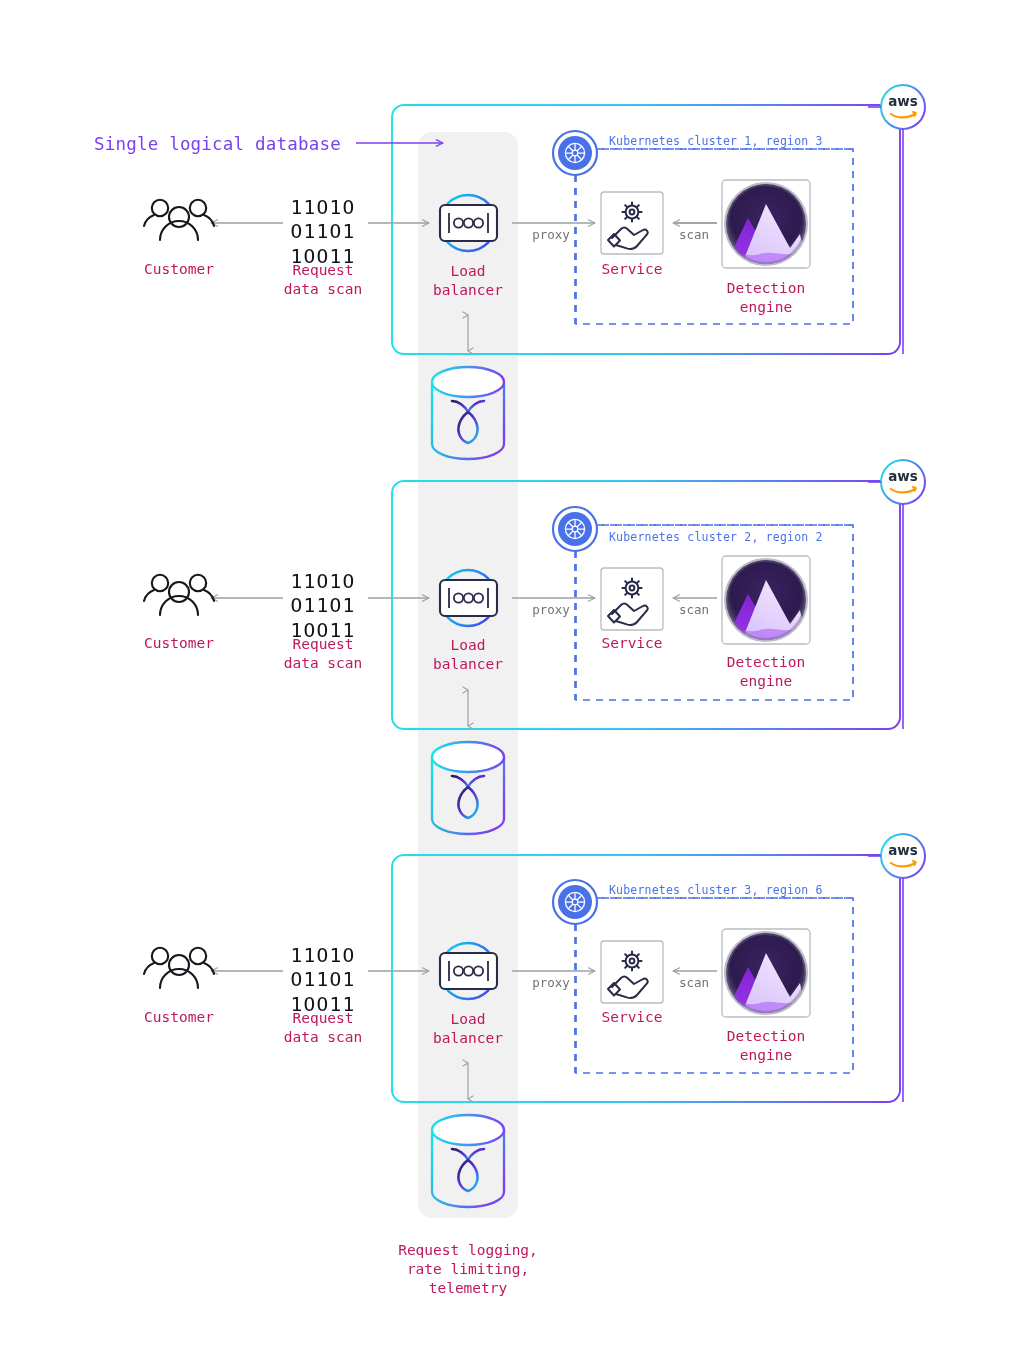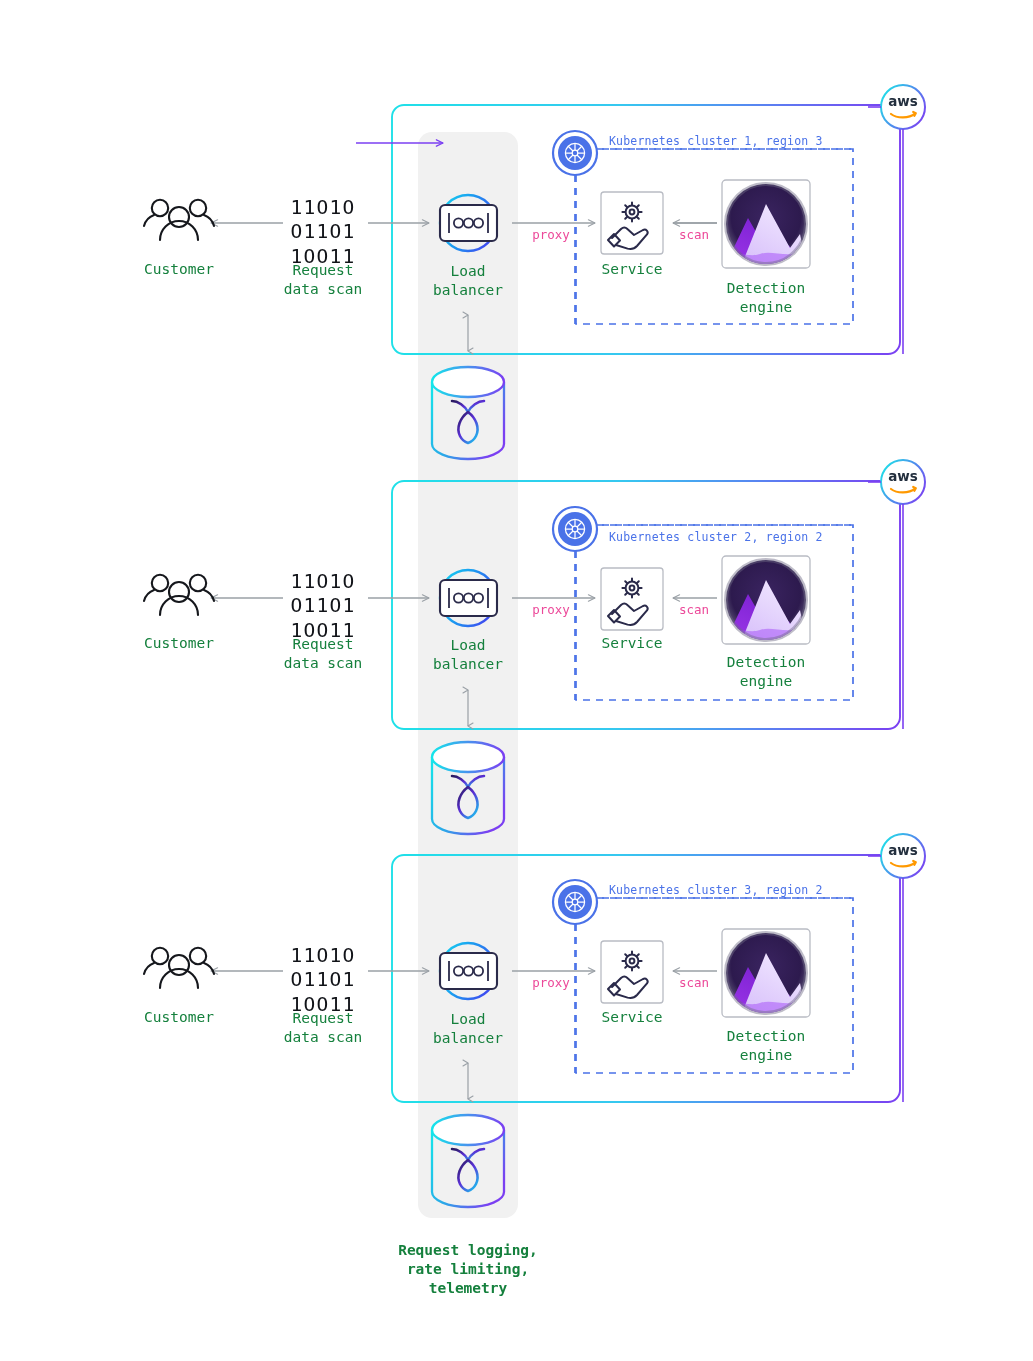--- a/index.html
+++ b/index.html
@@ -6,25 +6,25 @@
   body{width:1033px;height:1361px;position:relative;overflow:hidden;
        font-family:"DejaVu Sans Mono","Liberation Mono",monospace;
        -webkit-font-smoothing:antialiased;}
   .stage{position:absolute;left:0;top:12px;width:1033px;height:1361px;}
   svg.layer{position:absolute;left:0;top:0;width:1033px;height:1361px;overflow:visible;}
   .txt{position:absolute;font-family:"DejaVu Sans Mono","Liberation Mono",monospace;
        color:#111318;white-space:pre;line-height:1.32;}
   .ctr{transform:translateX(-50%);text-align:center;}
   .lbl-dark{color:#15171c;}
   .lbl-grey{color:#9aa0a6;}
-  .lbl-mini{color:#ec4899;font-size:12.5px;}
+  .lbl-mini{color:#737373;font-size:12.5px;}
   .lbl-k8s{color:#4a72e8;font-size:11.5px;letter-spacing:.2px;}
   .lbl-purple{color:#7b3ff2;font-size:17.5px;letter-spacing:.2px;}
   .bits{font-size:19.5px;color:#111318;letter-spacing:1.3px;line-height:1.25;font-weight:400;}
-  .nodecap{font-size:14.5px;color:#15803d;}
+  .nodecap{font-size:14.5px;color:#be185d;}
   .band{position:absolute;background:#f1f1f1;border-radius:14px;}
 </style>
 </head>
 <body>
 
 <div class="stage">
 
   <div class="band" style="left:418px;top:120px;width:100px;height:1086px;"></div>
 
   <svg class="layer" viewBox="0 0 1033 1361">
@@ -376,20 +376,21 @@
           <path d="M468,1148 C460,1154 456,1164 460,1172 C462,1176 465,1178 468,1179
                    C471,1178 474,1176 476,1172 C480,1164 476,1154 468,1148 Z"></path>
           <path d="M468,1151 L468,1178"></path>
         </g>
       </g>
     </g>
 
     <line x1="356" y1="131" x2="443" y2="131" stroke="#7b3ff2" stroke-width="1.6" marker-end="url(#ahPurple)"></line>
   </svg>
 
+  <div class="txt lbl-purple" style="left:94px;top:121px;">Single logical database</div>
 
   <div class="txt ctr nodecap lbl-dark" style="left:179px;top:248px;">Customer</div>
 
   <div class="txt ctr bits" style="left:323px;top:184px;">11O1O
 O11O1
 1OO11</div>
   <div class="txt ctr nodecap lbl-dark" style="left:323px;top:249px;">Request
 data scan</div>
 
   <div class="txt ctr nodecap lbl-dark" style="left:468px;top:250px;">Load
@@ -428,26 +429,26 @@
 
   <div class="txt ctr bits" style="left:323px;top:932px;">11O1O
 O11O1
 1OO11</div>
   <div class="txt ctr nodecap lbl-dark" style="left:323px;top:997px;">Request
 data scan</div>
 
   <div class="txt ctr nodecap lbl-dark" style="left:468px;top:998px;">Load
 balancer</div>
 
-  <div class="txt lbl-k8s" style="left:609px;top:871px;">Kubernetes cluster 3, region 2</div>
+  <div class="txt lbl-k8s" style="left:609px;top:871px;">Kubernetes cluster 3, region 6</div>
 
   <div class="txt ctr lbl-mini" style="left:551px;top:963px;">proxy</div>
   <div class="txt ctr lbl-mini" style="left:694px;top:963px;">scan</div>
 
   <div class="txt ctr nodecap lbl-dark" style="left:632px;top:996px;">Service</div>
   <div class="txt ctr nodecap lbl-dark" style="left:766px;top:1015px;">Detection
 engine</div>
 
-  <div class="txt ctr nodecap lbl-dark" style="left:468px;top:1229px;font-weight:bold;">Request logging,
+  <div class="txt ctr nodecap lbl-dark" style="left:468px;top:1229px;">Request logging,
 rate limiting,
 telemetry</div>
 
 </div>
 
 </body></html>

